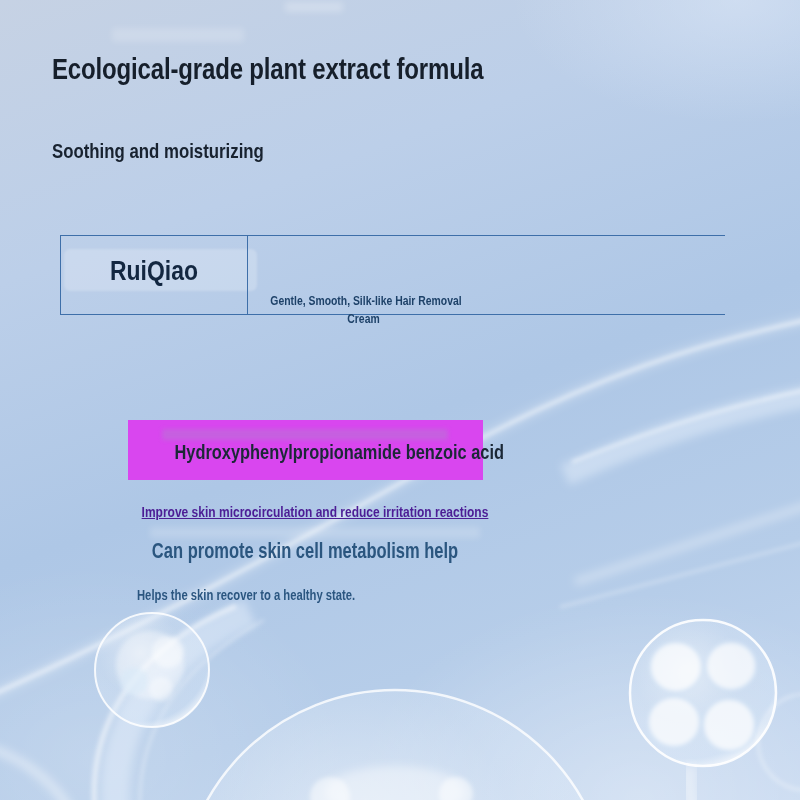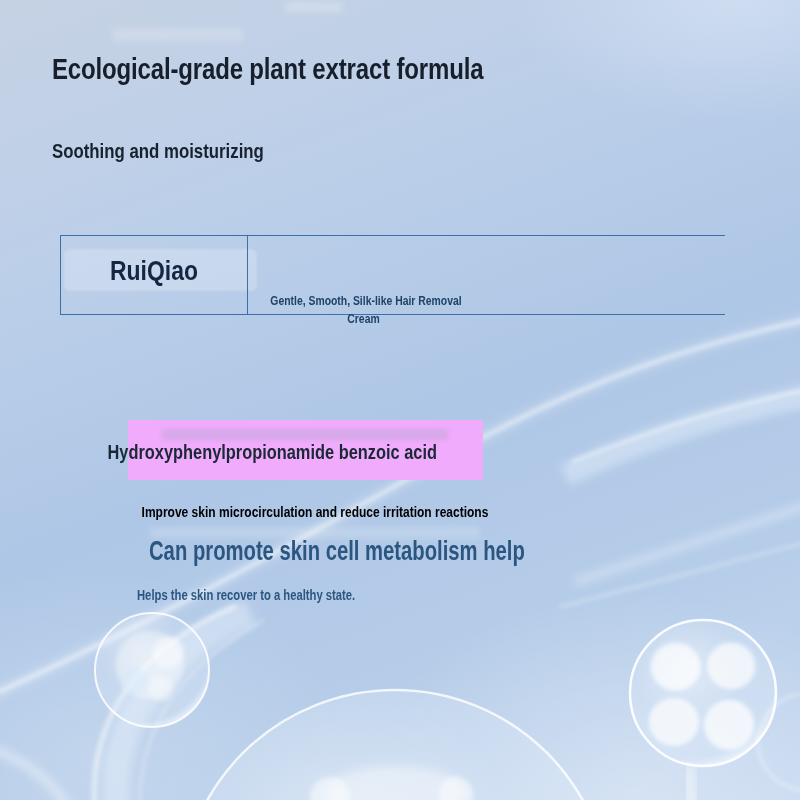--- a/index.html
+++ b/index.html
@@ -70,42 +70,42 @@
     position: absolute; left: 186px; top: 21px; width: 233px;
     text-align: center; font-weight: 700; font-size: 13px; line-height: 18px;
     color: #1d4168;
     margin-top: 35px;
   }
   .brand-tagline .tl { display: block; white-space: nowrap; transform: scaleX(0.80); transform-origin: 50% 50%; }
 
   .highlight-box {
     position: absolute; z-index: 2;
     left: 128px; top: 420px; width: 355px; height: 60px;
-    background: #f0abfc;
-    display: flex; align-items: center; justify-content: flex-end;
+    background: #d946ef;
+    display: flex; align-items: center; justify-content: flex-start;
   }
   .highlight-box .hl-text {
     font-weight: 700; font-size: 21px; color: #1b2836;
     white-space: nowrap; transform: scaleX(0.78); transform-origin: 50% 50%;
     margin-top: 4px;
   }
   .hl-ghost {
     position: absolute; left: 34px; top: 9px; width: 286px; height: 11px;
   }
 
   .benefit-1 {
     left: 100px; top: 502px; width: 416px; text-align: right;
-    font-size: 15px; line-height: 20px; color: #000000;
+    font-size: 15px; line-height: 20px; color: #4c1d95; text-decoration: underline;
   }
   .benefit-1 span, .benefit-2 span {
     display: block; white-space: nowrap; transform-origin: 50% 50%;
   }
   .benefit-2 {
     left: 97px; top: 536px; width: 416px; text-align: center;
-    font-size: 27px; line-height: 30px; color: #2b567f;
+    font-size: 22px; line-height: 30px; color: #2b567f;
   }
   .benefit-3 {
     left: 137px; top: 585px;
     font-size: 15px; line-height: 20px; color: #2b5680;
   }
 </style>
 </head>
 <body>
 
 <svg class="decor-svg" width="800" height="800" viewBox="0 0 800 800">

